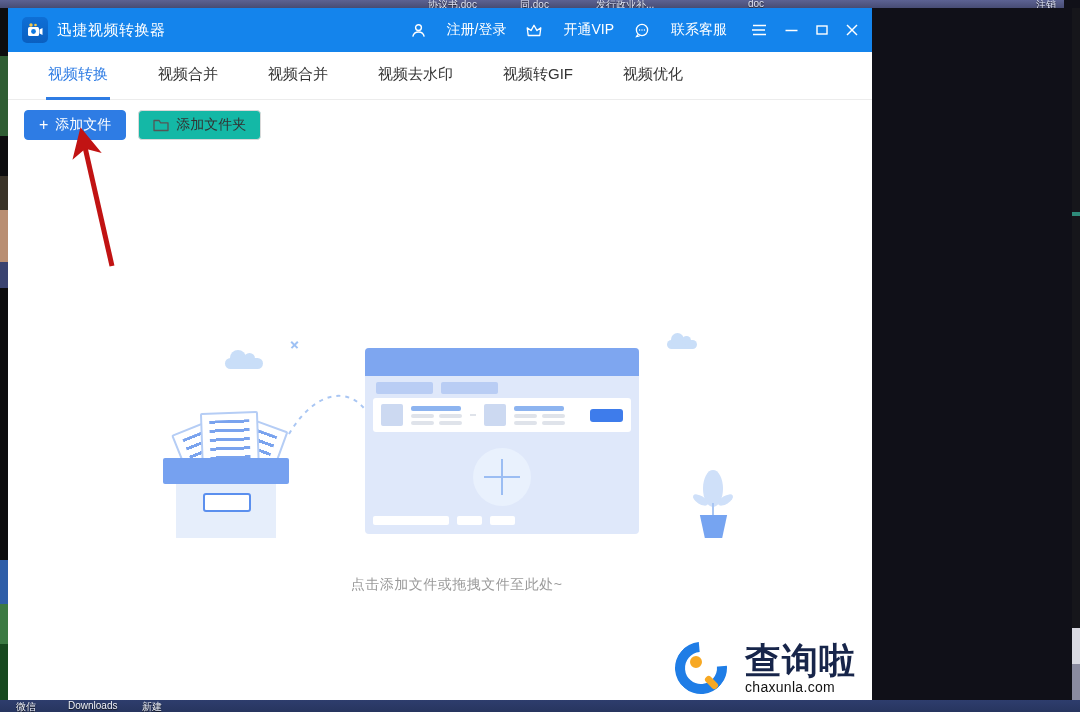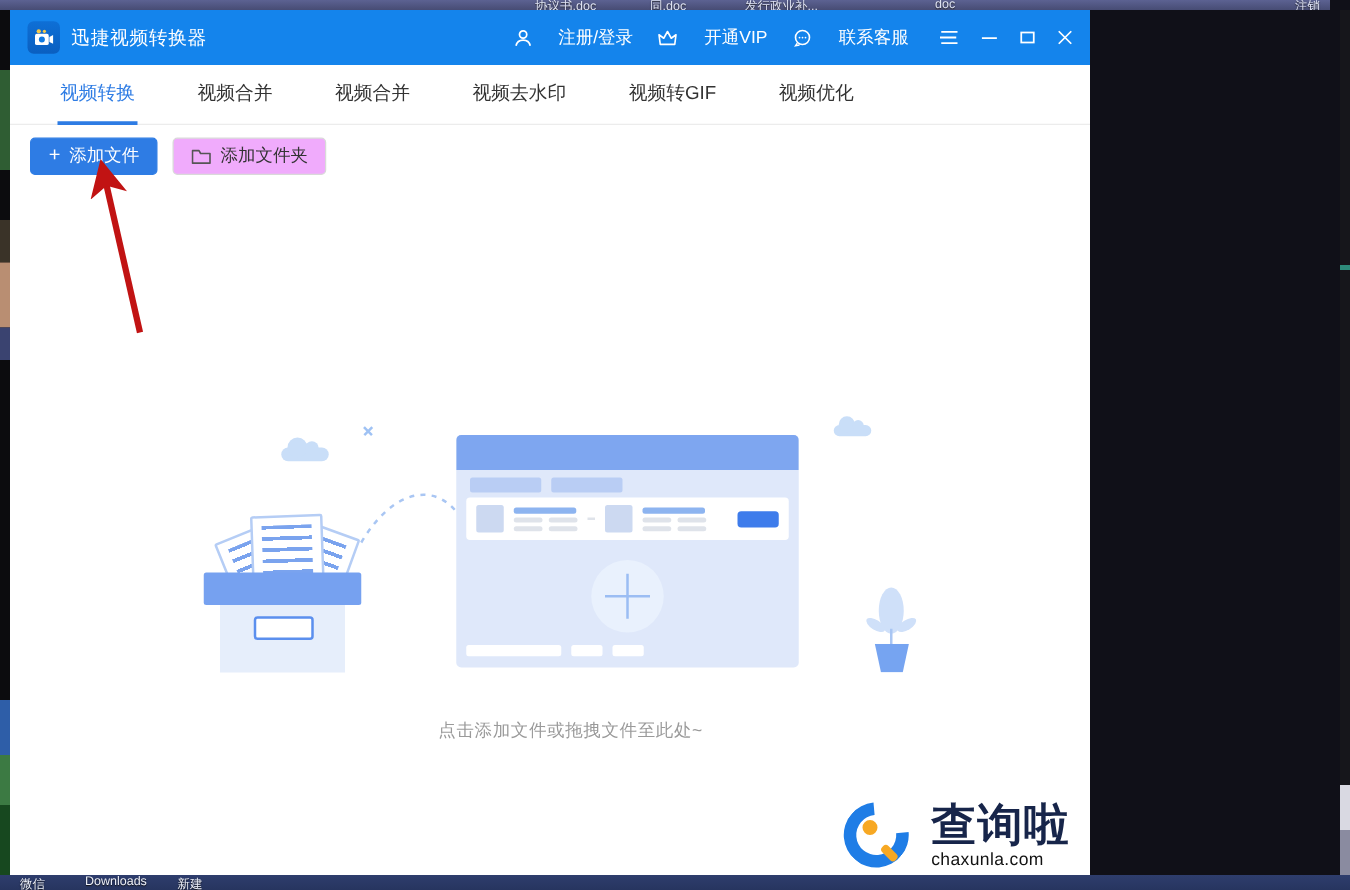--- a/index.html
+++ b/index.html
@@ -47,21 +47,21 @@
   .tabbar{height:48px;background:#fff;border-bottom:1px solid #ececec;display:flex;align-items:stretch;padding-left:38px;gap:46px;flex:none;}
   .tab{background:none;border:none;font-family:inherit;font-size:15px;color:#333;cursor:pointer;padding:0 2px;border-bottom:3px solid transparent;margin-bottom:-1px;}
   .tab.active{color:var(--accent);border-bottom-color:var(--accent);}
 
   
   .content{position:relative;flex:1;background:#fff;overflow:hidden;}
   .toolbar{display:flex;gap:12px;padding:10px 16px;}
   .btn{height:30px;display:inline-flex;align-items:center;gap:7px;border-radius:4px;font-size:14px;font-family:inherit;cursor:pointer;padding:0 14px;}
   .btn-primary{background:var(--accent);border:1px solid var(--accent);color:#fff;}
   .btn-primary .plus{font-size:16px;line-height:1;}
-  .btn-ghost{background:#f0abfc;border:1px solid #d9d9d9;color:#333;}
+  .btn-ghost{background:#14b8a6;border:1px solid #d9d9d9;color:#333;}
 
   .arrow-svg{position:absolute;left:40px;top:8px;pointer-events:none;}
 
   
   .illus{position:relative;width:566px;height:212px;margin:182px auto 0;}
   .cloud{position:absolute;background:var(--cloud);border-radius:20px;}
   .cloud::before,.cloud::after{content:"";position:absolute;background:var(--cloud);border-radius:50%;}
   .cloud1{left:68px;top:26px;width:38px;height:11px;}
   .cloud1::before{width:16px;height:16px;left:5px;top:-8px;}
   .cloud1::after{width:11px;height:11px;left:19px;top:-5px;}

